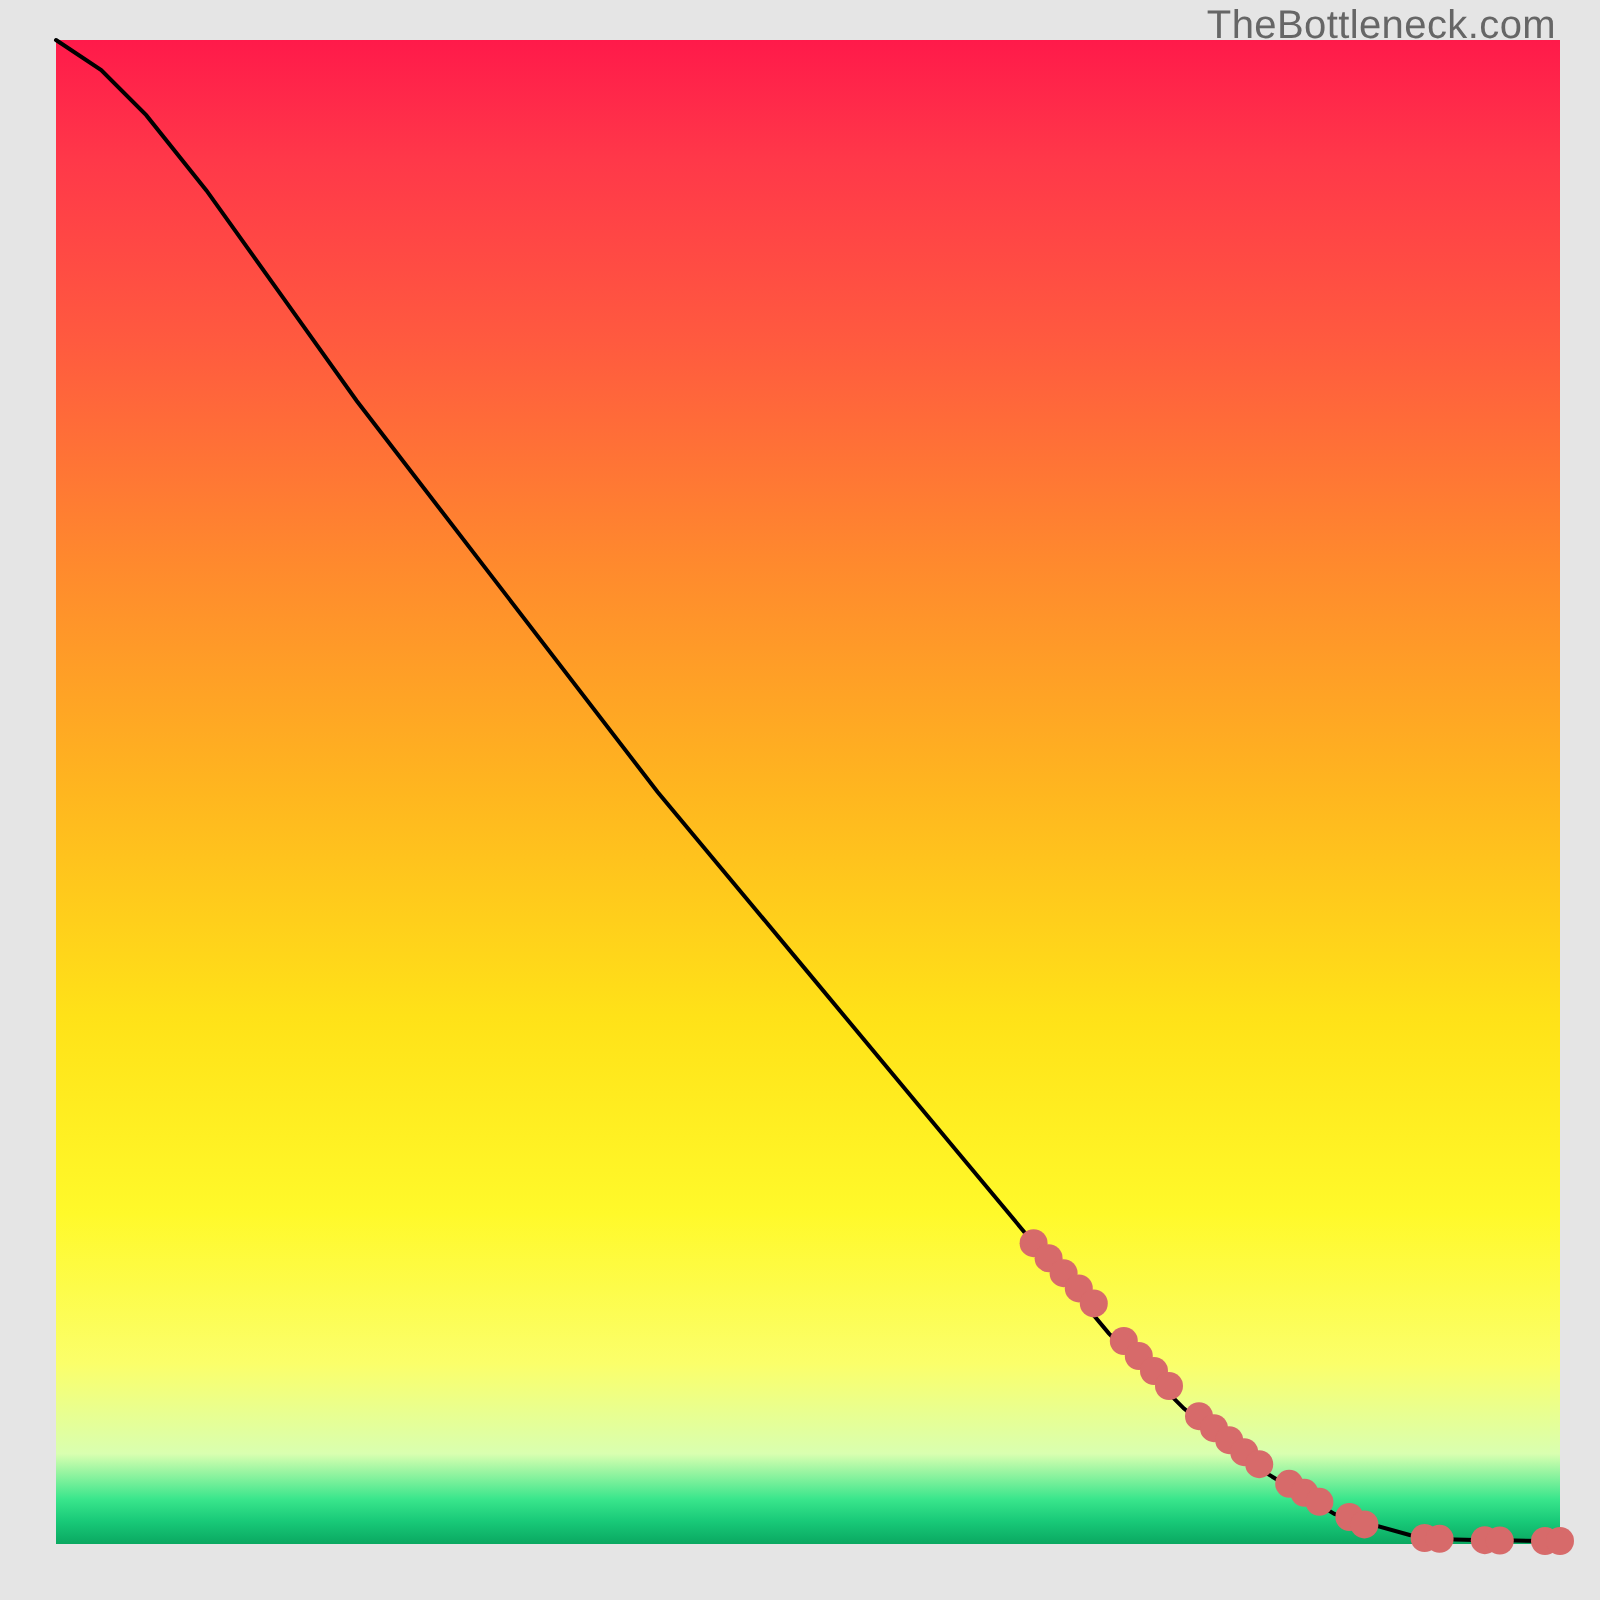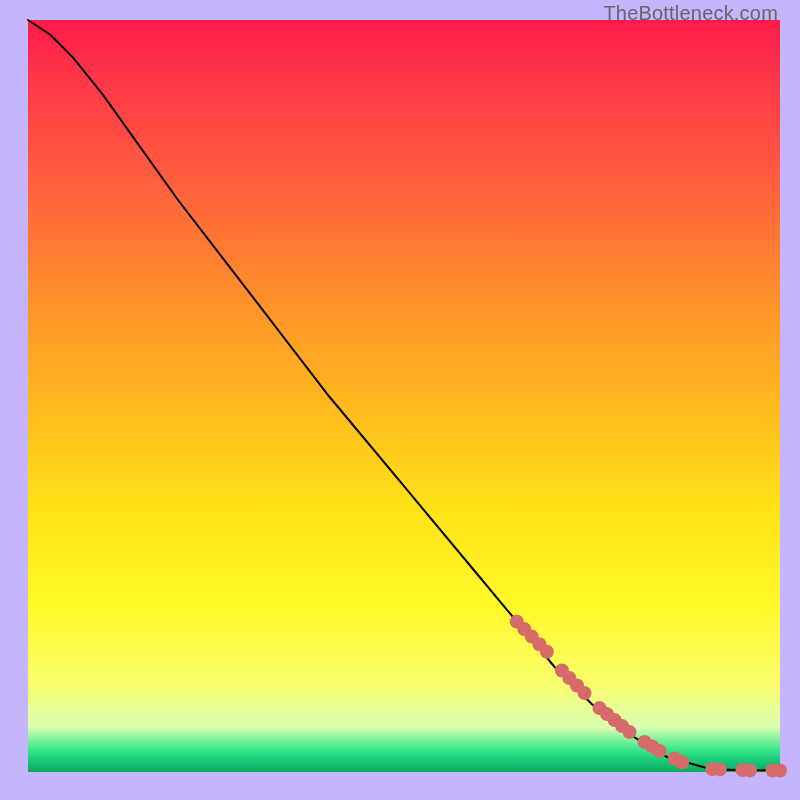--- a/index.html
+++ b/index.html
@@ -7,21 +7,21 @@
     padding: 0;
     width: 800px;
     height: 800px;
     background: #000;
     font-family: Arial, Helvetica, sans-serif;
   }
   .frame {
     position: relative;
     width: 800px;
     height: 800px;
-    background: #c4b5fd;
+    background: #e5e5e5;
   }
   .plot {
     position: absolute;
     left: 28px;
     top: 20px;
     width: 752px;
     height: 752px;
     
     background: linear-gradient(
       to bottom,

